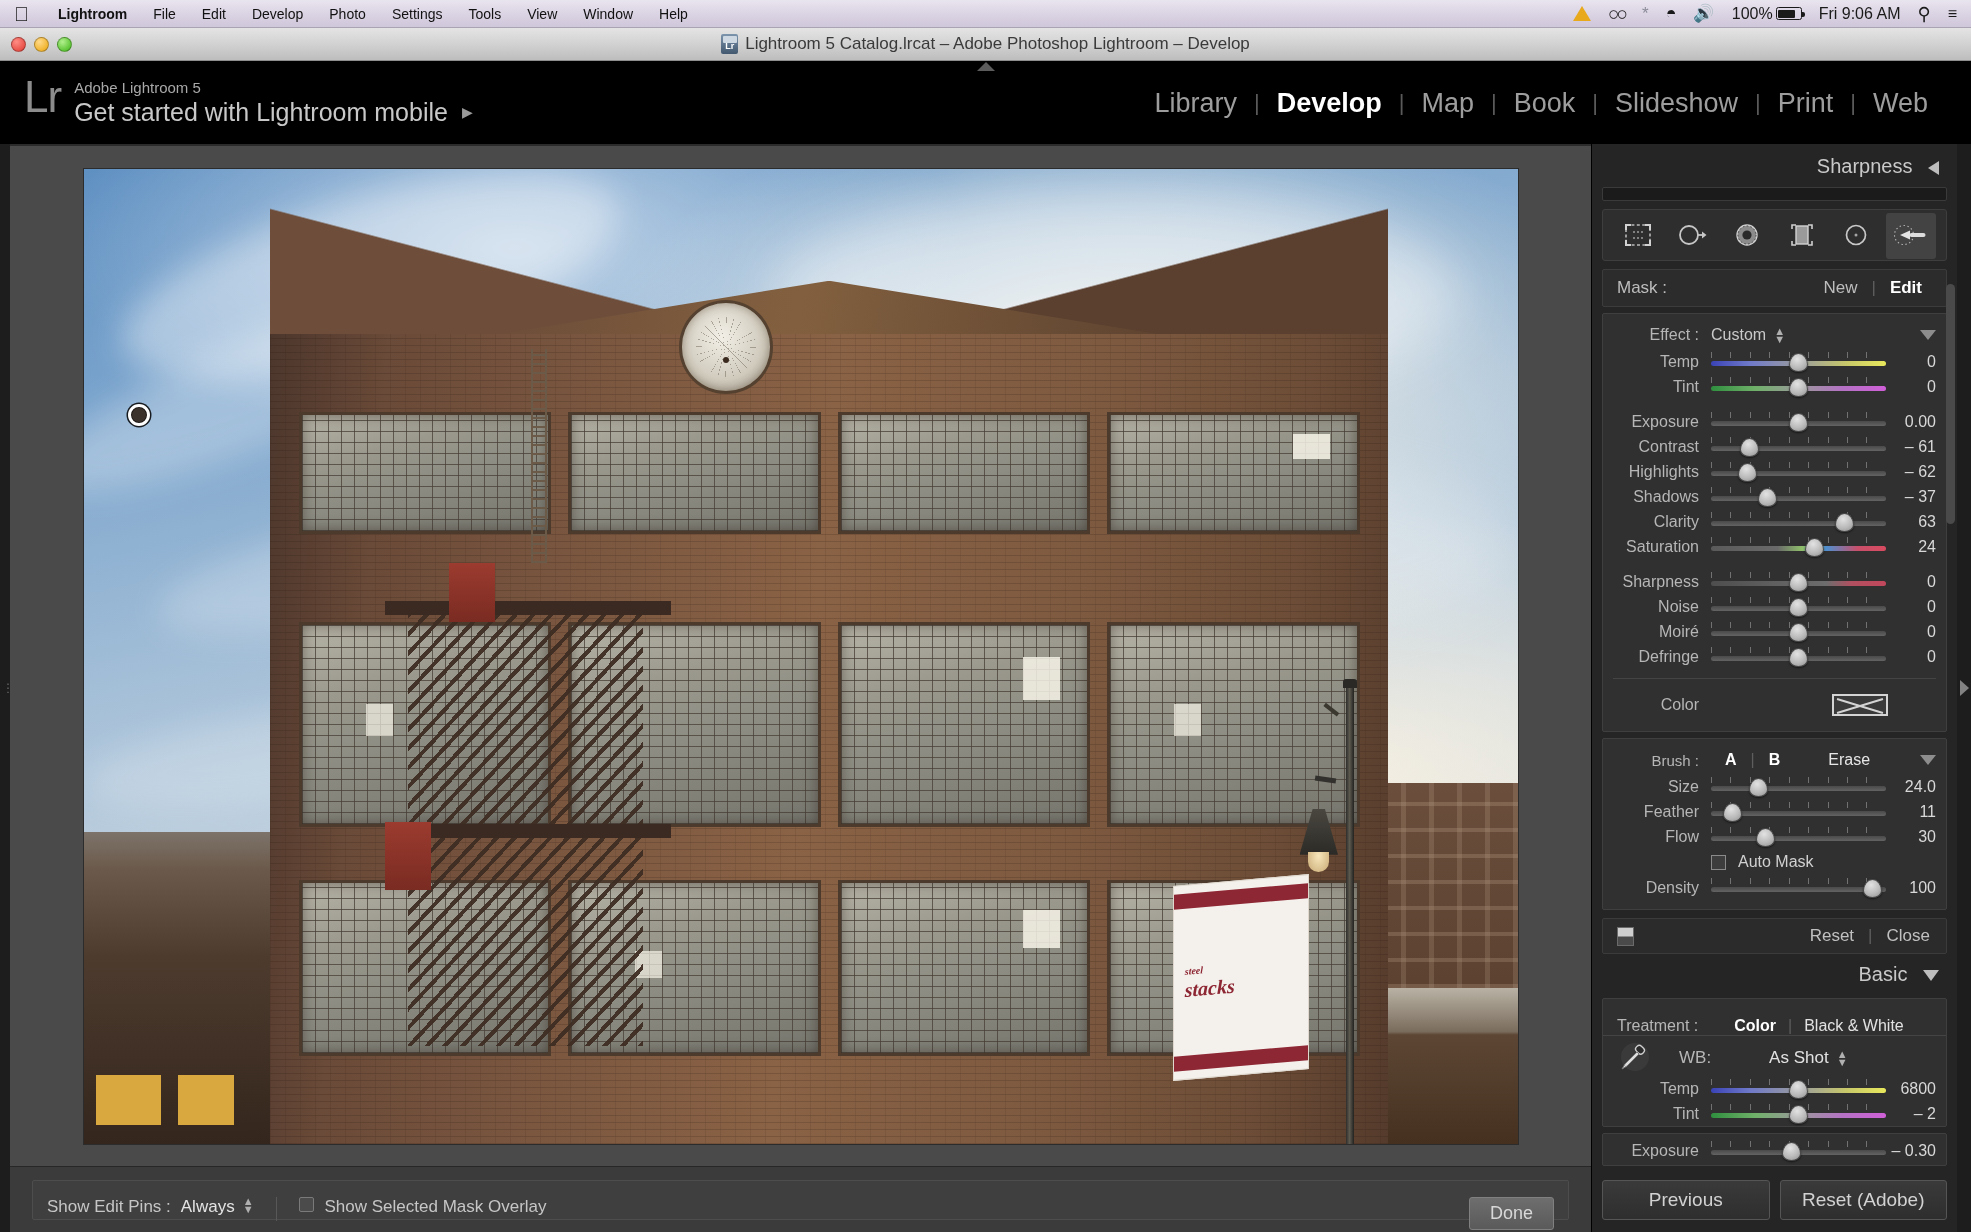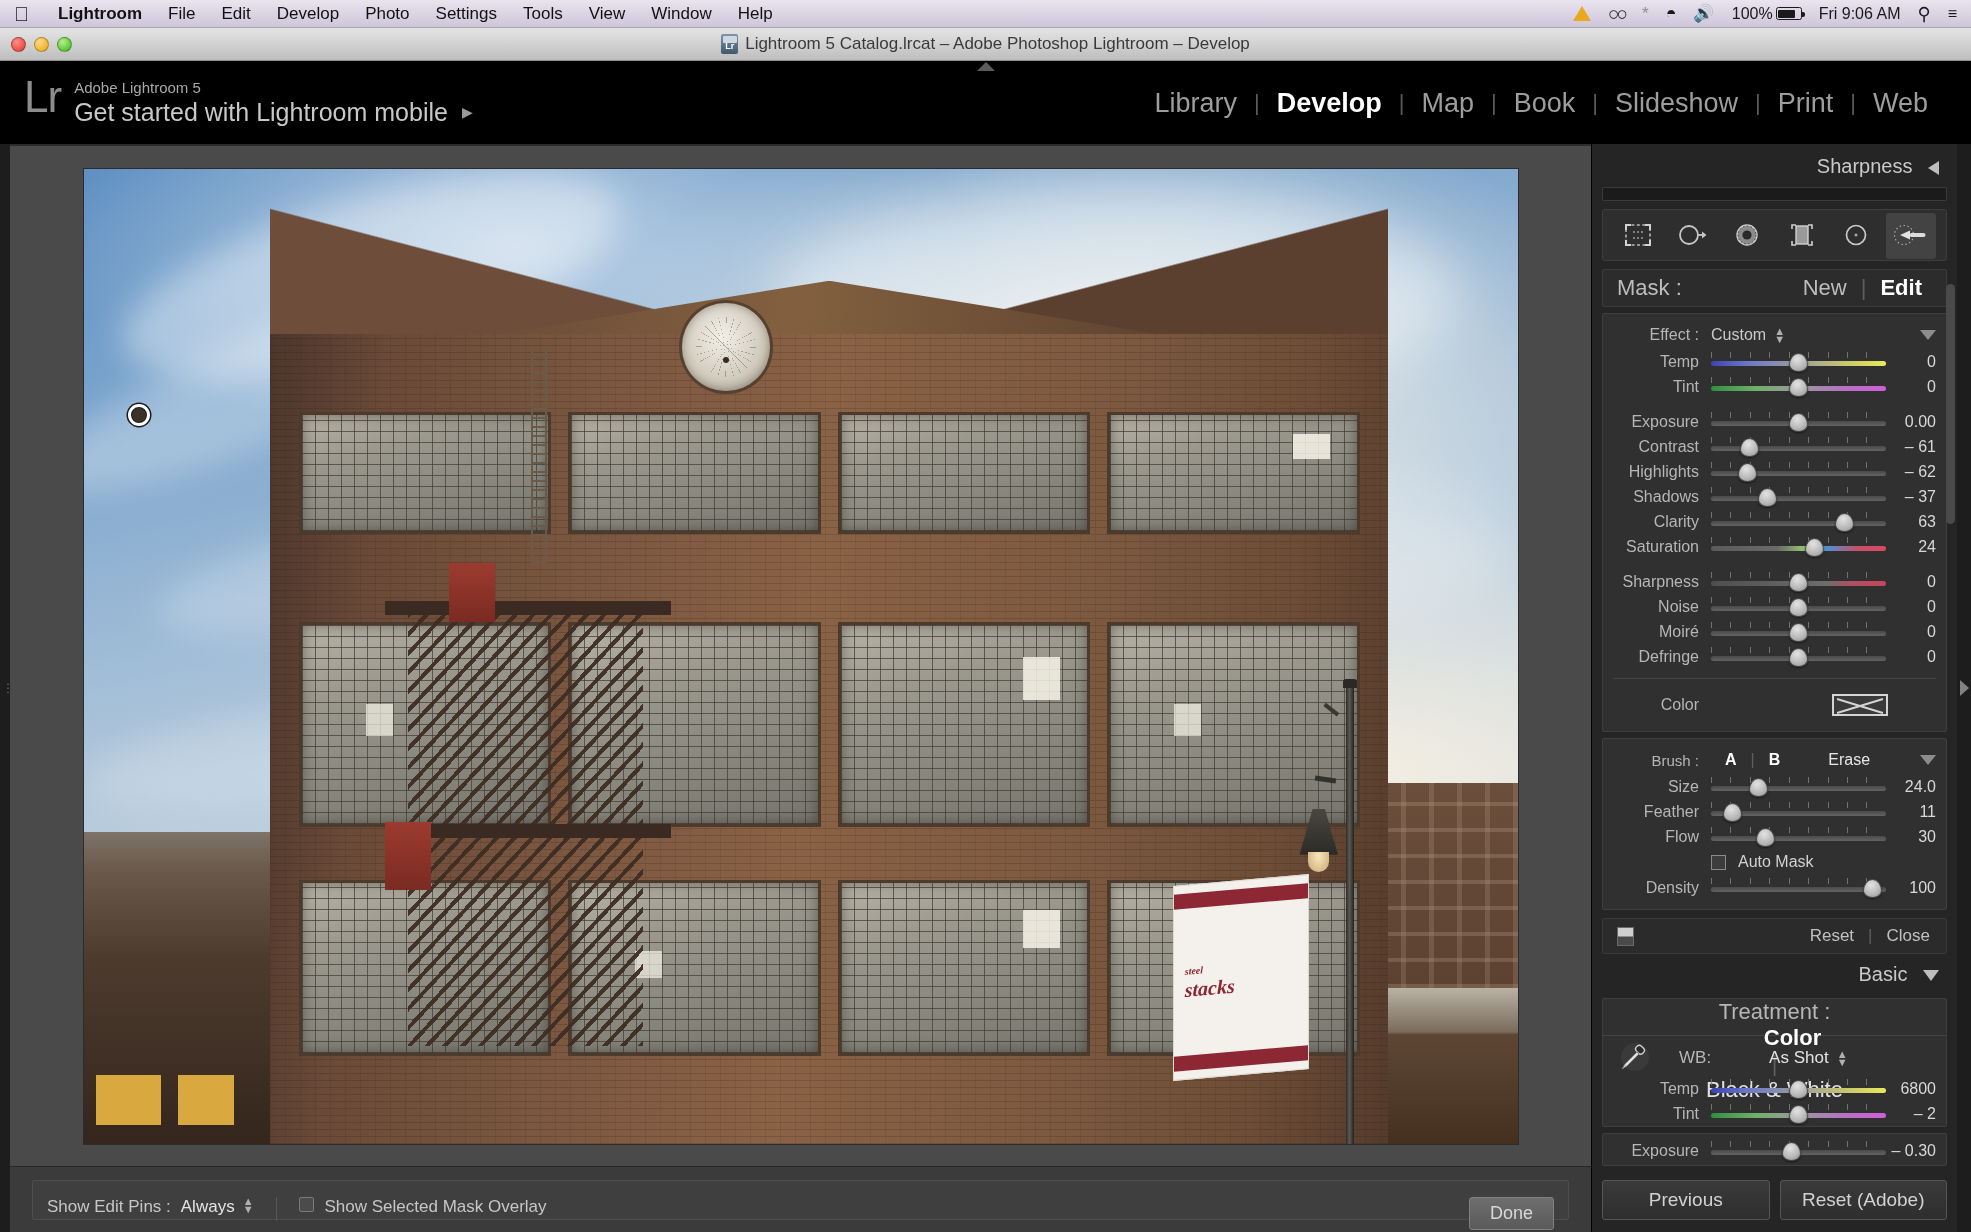--- a/index.html
+++ b/index.html
@@ -13,21 +13,21 @@
 
   
   .menubar {
     position:absolute; left:0; top:0; width:1971px; height:28px;
     background: linear-gradient(180deg,#e9e5ef 0%,#ded7e6 40%,#cfc7da 100%);
     display:flex; align-items:center; z-index:40;
     border-bottom:1px solid #a9a3b3;
   }
   .menubar .mb-left { display:flex; align-items:center; height:100%; }
   .menubar .mb-right { display:flex; align-items:center; height:100%; margin-left:auto; padding-right:14px; gap:17px;}
-  .mb-item { font-size:17px; color:#111; padding:0 13px; line-height:28px; white-space:nowrap; }
+  .mb-item { font-size:14px; color:#111; padding:0 13px; line-height:28px; white-space:nowrap; }
   .mb-item.bold { font-weight:bold; }
   .apple-logo { padding:0 16px 0 14px; font-size:20px; line-height:26px; color:#222; }
   .mb-stat { font-size:16px; color:#1a1a1a; display:flex; align-items:center; }
   .icon-warn { width:0;height:0;border-left:9px solid transparent;border-right:9px solid transparent;border-bottom:15px solid #e8a91d; }
   .icon-cc { font-size:19px; color:#1a1a1a; letter-spacing:-3px; }
   .icon-bt { font-size:17px; color:#8b8b99; }
   .icon-wifi { font-size:18px; color:#1a1a1a; }
   .icon-vol { font-size:17px; color:#1a1a1a; }
   .batt-pct { font-size:16px; color:#1a1a1a; margin-right:3px; }
   .batt {
@@ -295,21 +295,21 @@
   }
   .tool { width:40px; height:34px; display:flex;align-items:center;justify-content:center; position:relative;}
   .tool svg { display:block; }
   .tool.sel:after {
     content:""; position:absolute; left:-5px;right:-5px;top:-5px;bottom:-7px;
     border-radius:3px; background:rgba(255,255,255,.10);
   }
 
   .maskrow {
     margin:8px 10px 0 10px; height:38px; background:#2c2c2c; border:1px solid #3c3c3c;
-    display:flex; align-items:center; padding:0 14px; font-size:22px; color:#bdbdbd;
+    display:flex; align-items:center; padding:0 14px; font-size:17px; color:#bdbdbd;
     border-radius:2px;
   }
   .maskrow .sp{margin-left:auto;}
   .maskrow .new{color:#bdbdbd; padding:0 14px;}
   .maskrow .bar{color:#5e5e5e;}
   .maskrow .edit{color:#ffffff; font-weight:bold; padding:0 10px 0 14px;}
 
   .sect { margin:6px 10px 0 10px; background:#303030; border:1px solid #3f3f3f; border-radius:2px; padding:7px 0 9px 0;}
   .row { display:flex; align-items:center; height:25px; padding:0 10px 0 0; }
   .row .lbl { width:108px; text-align:right; font-size:16px; color:#b6b6b6; padding-right:12px; }
@@ -359,21 +359,21 @@
   .amrow .t{ font-size:16px; color:#d0d0d0; }
 
   .actionrow { margin:8px 10px 0 10px; height:36px; background:#2b2b2b; border:1px solid #3b3b3b;
     display:flex; align-items:center; padding:0 14px; font-size:17px; color:#c0c0c0; border-radius:2px;}
   .actionrow .swbox{ width:17px;height:19px;background:linear-gradient(180deg,#cfcfcf 48%,#4a4a4a 52%); border:1px solid #6a6a6a;}
   .actionrow .sp{ margin-left:auto; }
   .actionrow .reset{ padding:0 14px; }
   .actionrow .bar{ color:#5e5e5e; }
   .actionrow .close{ padding:0 2px 0 14px; }
 
-  .treatrow{ display:flex; align-items:center; height:36px; padding:0 14px; font-size:22px; color:#b6b6b6;flex-direction:column;}
+  .treatrow{ display:flex; align-items:flex-end; height:36px; padding:0 14px; font-size:16px; color:#b6b6b6;}
   .treatrow .col{ color:#fff; font-weight:bold; margin-left:36px; }
   .treatrow .bar{ color:#5e5e5e; margin:0 12px; }
   .treatrow .bw{ color:#e2e2e2; }
   .wbrow{ display:flex; align-items:center; height:36px; padding:0 14px; }
   .dropper{ width:44px;height:34px; position:relative; }
   .wbrow .wbl{ font-size:17px; color:#b6b6b6; margin-left:18px;}
   .wbrow .wbv{ font-size:17px; color:#e2e2e2; margin-left:58px;}
   .wbrow .stp{ margin-left:8px; font-size:11px; color:#b0b0b0; line-height:8px;}
   .tonerow{ display:flex; align-items:center; height:34px; justify-content:center; }
   .tonerow .t{ font-size:17px; color:#c3c3c3; }

